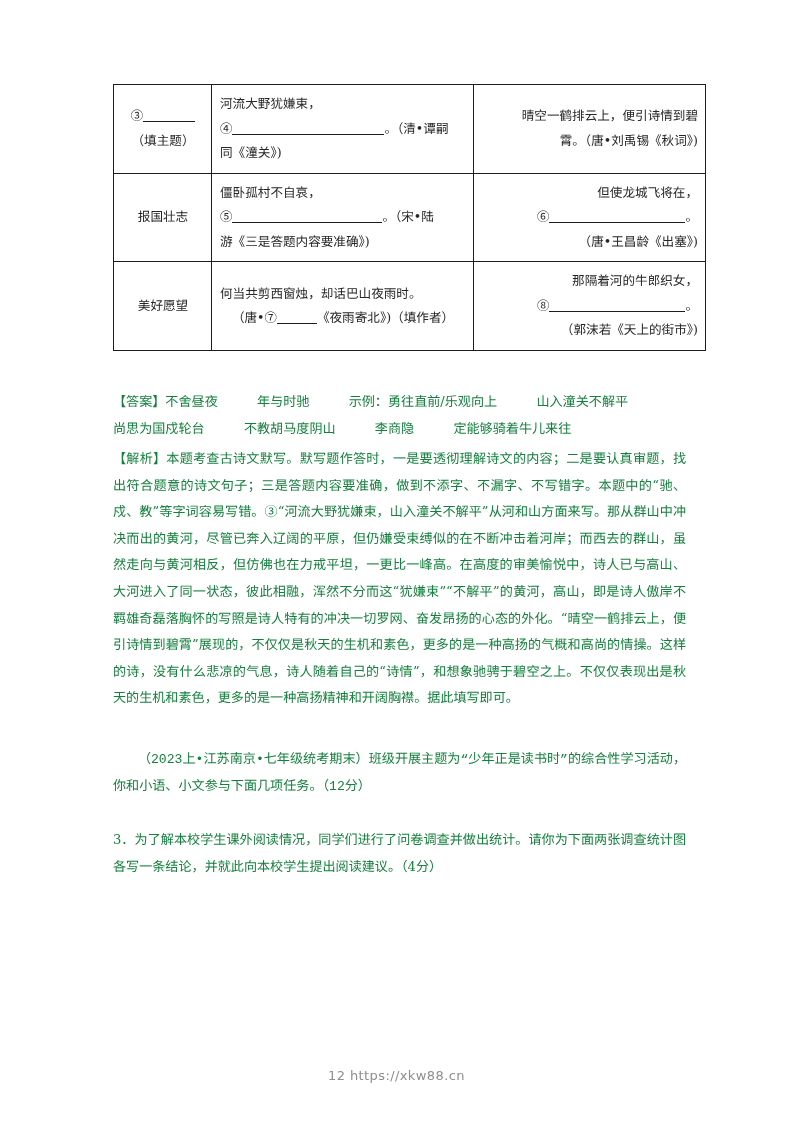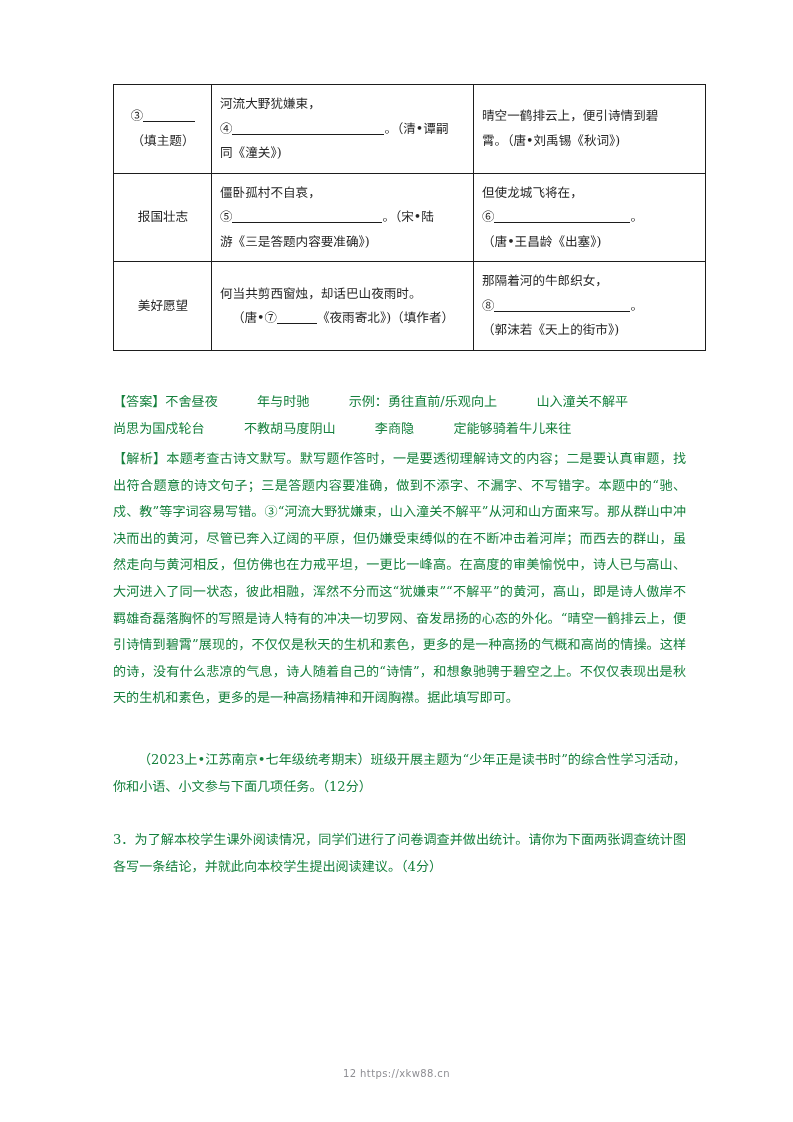--- a/index.html
+++ b/index.html
@@ -36,21 +36,21 @@
   .poem-table td {
     border: 1px solid #1d1d1d;
     vertical-align: middle;
     padding: 7px 7px 7px 8px;
     font-size: 12.6px;
     line-height: 1.95;
     color: #262626;
   }
   .col-theme  { width: 82px;  text-align: center; }
   .col-mid    { width: 246px; }
-  .col-right  { width: 216px; }
+  .col-right  { width: 216px; text-align: right; }
 
   .cell-line { display: block; white-space: nowrap; }
   .cell-line.center { text-align: center; }
 
   .blank {
     display: inline-block;
     border-bottom: 1px solid #1d1d1d;
     vertical-align: -2px;
   }
   .b-sm  { width: 52px; }
@@ -69,32 +69,32 @@
     font-size: 13.1px;
     line-height: 26.6px;
     color: #15803d;
     text-align: justify;
     text-justify: inter-ideograph;
   }
   .answers { top: 389px; }
   .answers .ans-line { white-space: pre; }
 
   .analysis { top: 446px; text-indent: 0; }
-  .src-para { top: 747px; text-indent: 1.9em; }
+  .src-para { top: 747px; text-indent: 1.9em; font-family: Liberation Mono, monospace; }
   .task-head { top: 800px; }
   .q3 { top: 827px; }
 
   .watermark {
     position: absolute;
     left: 0;
     top: 1068px;
     width: 793px;
     text-align: center;
     font-family: "DejaVu Sans", "Liberation Sans", sans-serif;
-    font-size: 10px;
+    font-size: 13px;
     color: #8e8e93;
     letter-spacing: 0.4px;
   }
 </style>
 </head>
 <body>
 
 <div class="page">
 
   <table class="poem-table">

